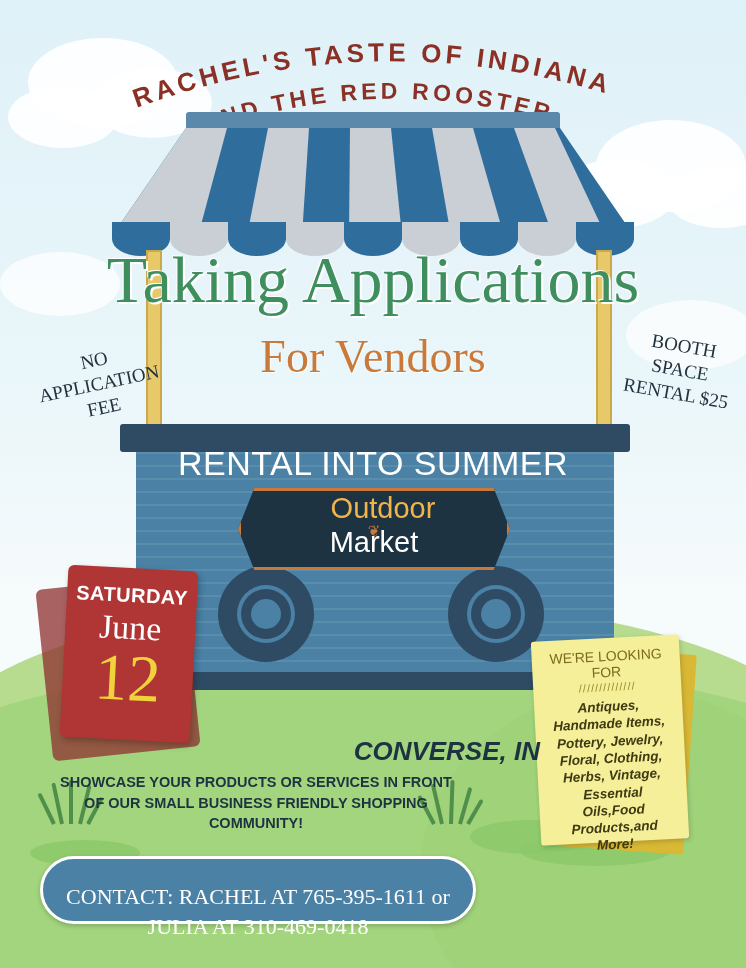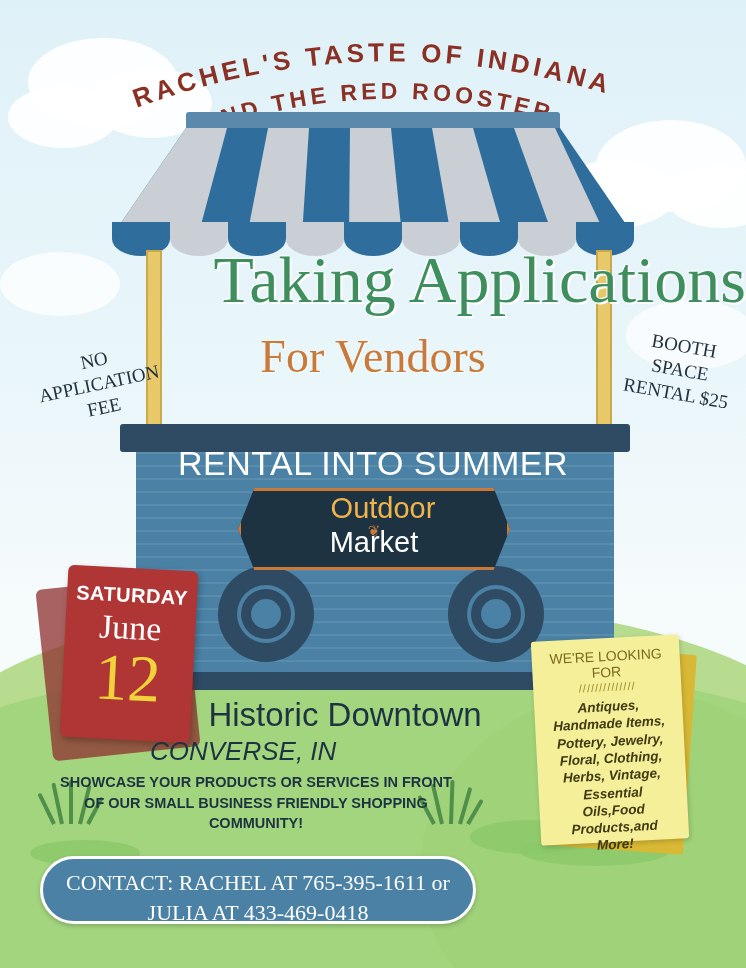--- a/index.html
+++ b/index.html
@@ -170,21 +170,21 @@
     box-shadow: 0 0 0 10px #2f4a63, 0 0 0 14px #4a81a4;
   }
   .wheel.w1 { left: 218px; }
   .wheel.w2 { left: 448px; }
 
   
   .headline {
     position: absolute;
     left: 0; top: 242px;
     width: 746px;
-    text-align: right;
+    text-align: center;
     font-family: "Liberation Serif", serif;
     font-size: 66px;
     color: #3f8f5e;
     text-shadow: 2px 2px 0 #ffffff, -1px -1px 0 #ffffff;
     letter-spacing: 0px;
   }
   .subhead {
     position: absolute;
     left: 0; top: 330px;
     width: 746px;
@@ -363,23 +363,23 @@
     width: 390px;
     text-align: center;
     font-family: "Liberation Sans", sans-serif;
     font-size: 33px;
     color: #1e3342;
   }
   .loc2 {
     position: absolute;
     left: 150px; top: 736px;
     width: 390px;
-    text-align: left;
-    font-family: "Liberation Sans", sans-serif;
-    font-weight: normal;
+    text-align: right;
+    font-family: "Liberation Sans", sans-serif;
+    font-weight: bold;
     font-style: italic;
     font-size: 26px;
     color: #1e3342;
   }
   .pitch {
     position: absolute;
     left: 56px; top: 772px;
     width: 400px;
     text-align: center;
     font-family: "Liberation Sans", sans-serif;
@@ -395,21 +395,21 @@
     left: 40px; top: 856px;
     width: 436px; height: 68px;
     background: #4a81a4;
     border: 3px solid #ffffff;
     border-radius: 34px;
     color: #ffffff;
     font-family: "Liberation Serif", serif;
     font-size: 22px;
     line-height: 1.35;
     text-align: center;
-    padding-top: 9px;
+    padding-top: 23px;
     box-shadow: 0 2px 5px rgba(0,0,0,.2);
   }
 </style>
 </head>
 <body>
 
 <div id="poster">
 
   <div class="cloud c1"></div>
   <div class="cloud c2"></div>
@@ -504,22 +504,21 @@
     <span style="left:36px; height:30px; transform:rotate(28deg)"></span>
   </div>
   <div class="tuft" style="left:430px; top:780px; width:40px; height:44px;">
     <span style="left:2px;  height:32px; transform:rotate(-28deg)"></span>
     <span style="left:10px; height:41px; transform:rotate(-13deg)"></span>
     <span style="left:19px; height:44px; transform:rotate(2deg)"></span>
     <span style="left:28px; height:38px; transform:rotate(16deg)"></span>
     <span style="left:36px; height:28px; transform:rotate(30deg)"></span>
   </div>
 
-  <div class="loc1">Historic Downtown</div>
   <div class="loc2">CONVERSE, IN</div>
   <div class="pitch">SHOWCASE YOUR PRODUCTS OR SERVICES IN FRONT OF OUR SMALL BUSINESS FRIENDLY SHOPPING COMMUNITY!</div>
 
   <div class="contact">
     <div>CONTACT: RACHEL AT 765-395-1611 or</div>
-    <div>JULIA AT 433-469-0418</div>
+    <div>JULIA AT 310-469-0418</div>
   </div>
 
 </div>
 
 </body></html>

